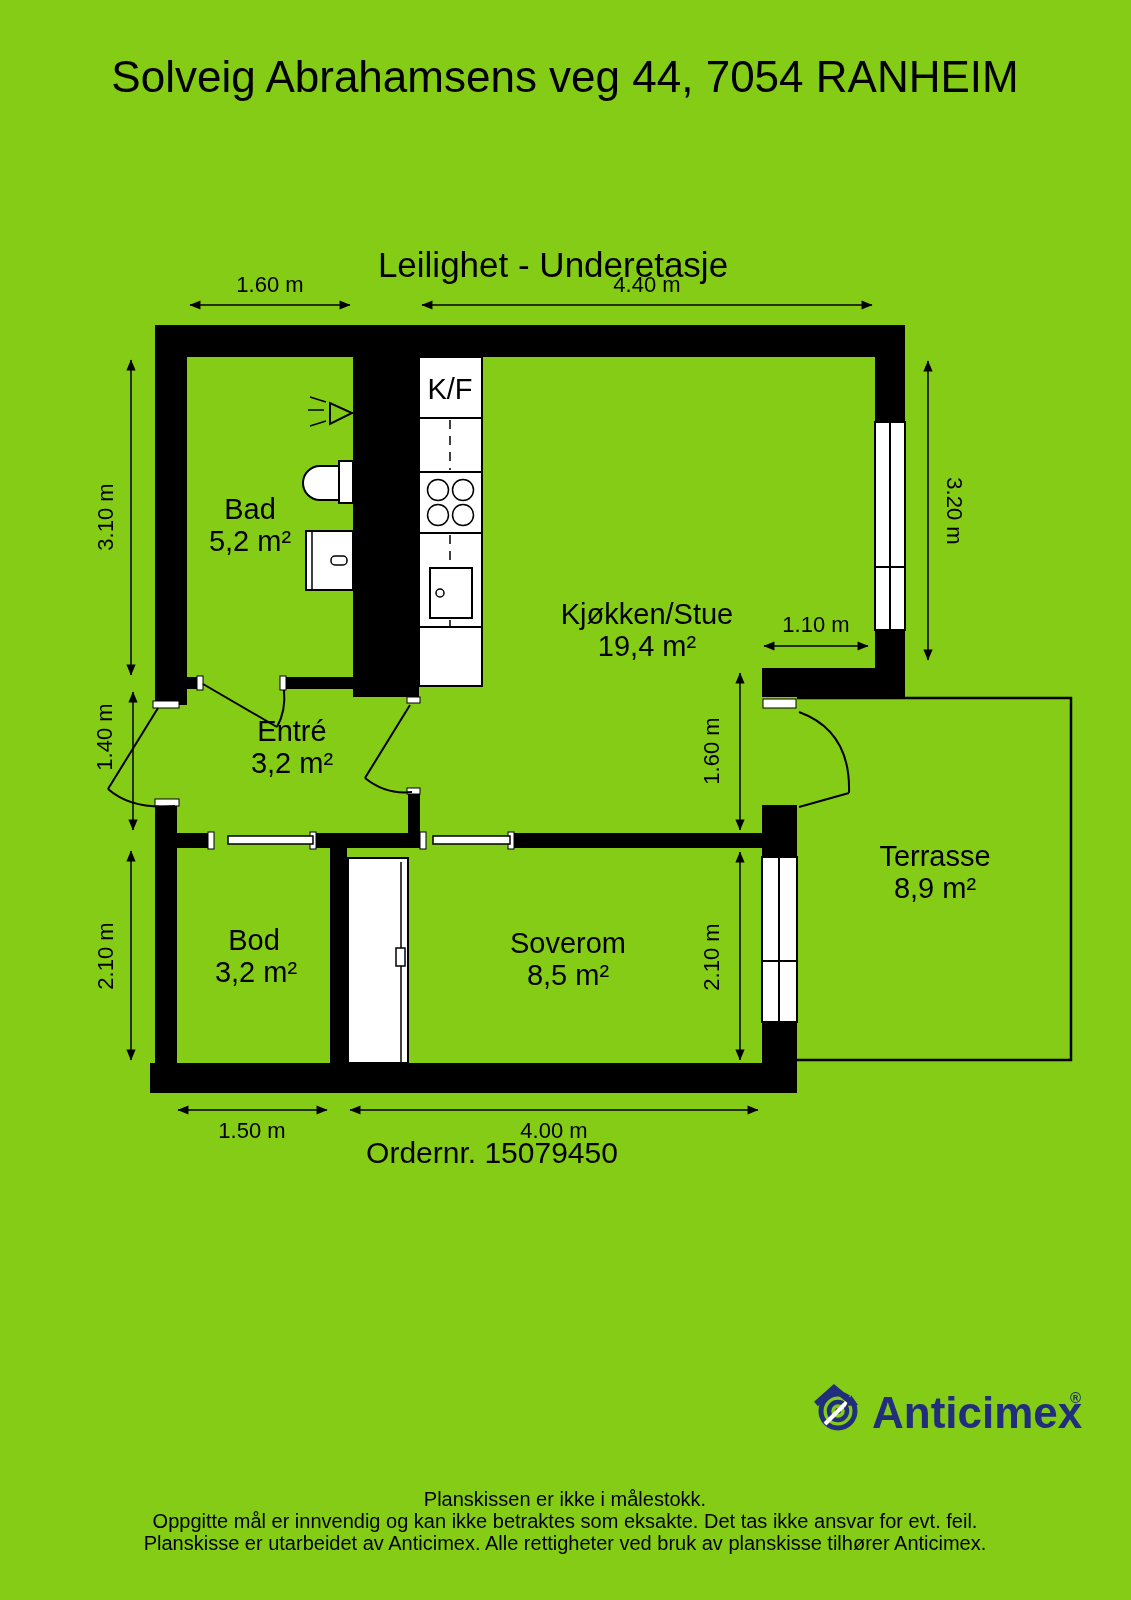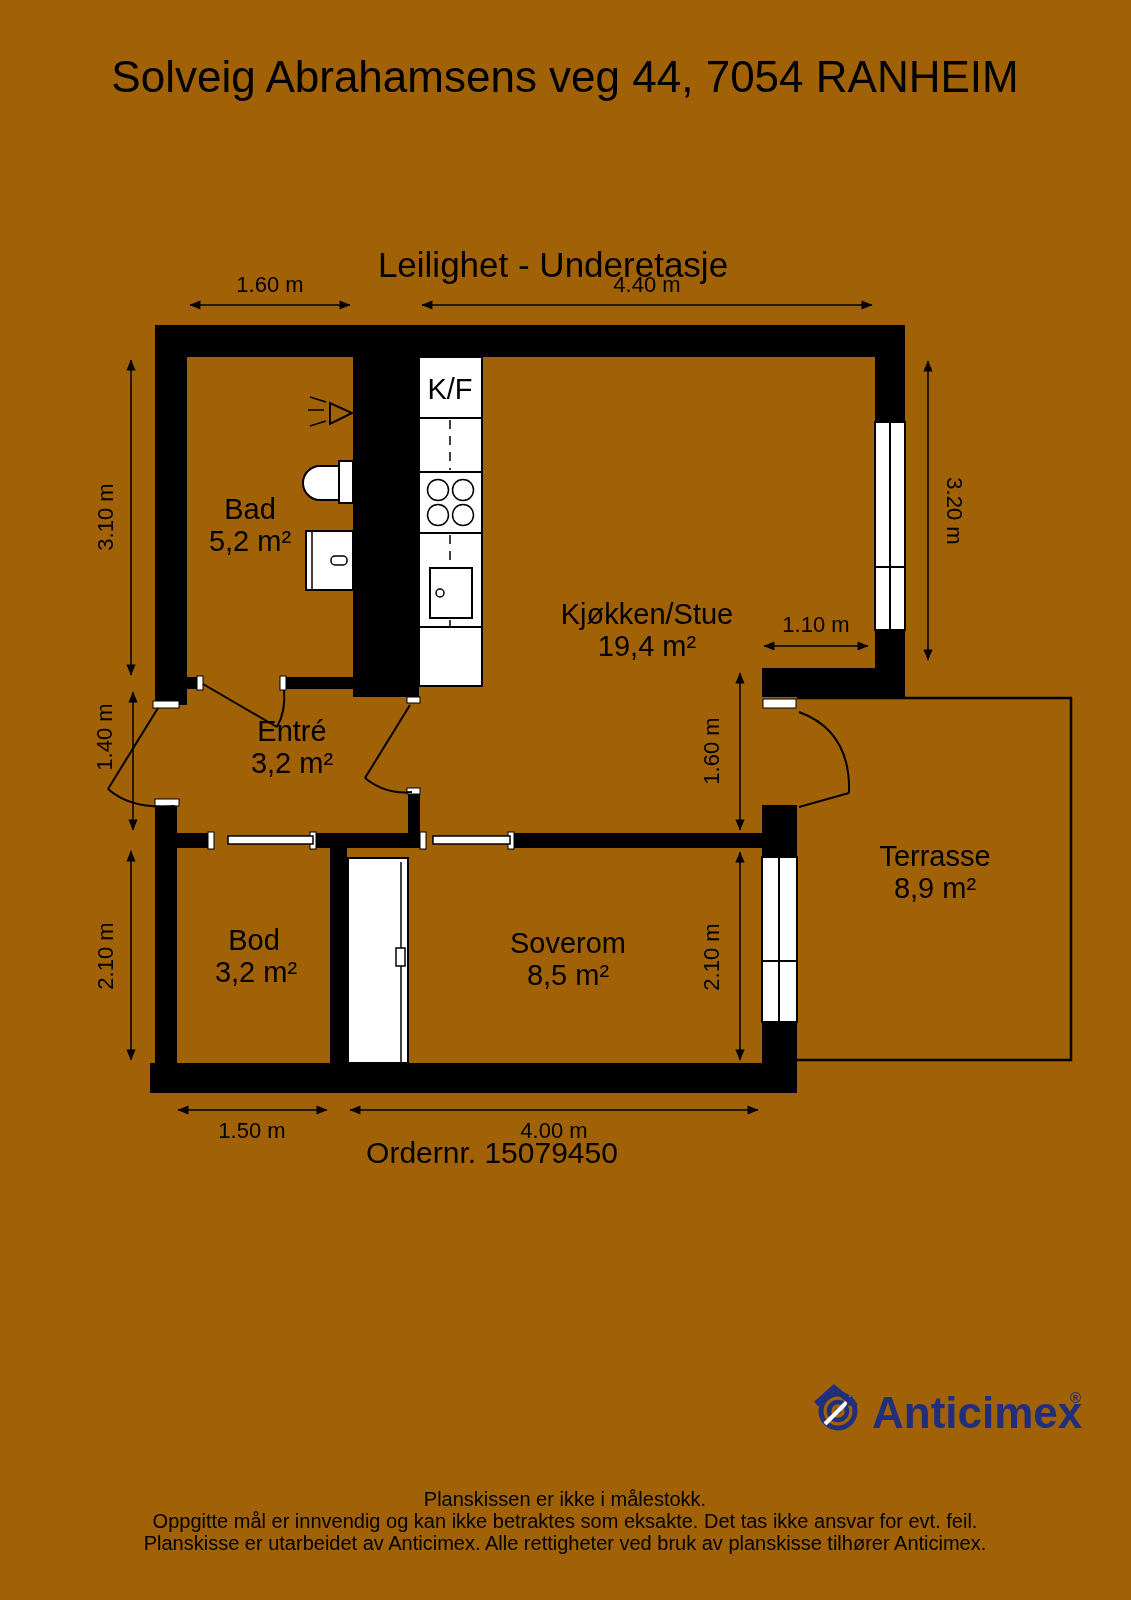--- a/index.html
+++ b/index.html
@@ -1,16 +1,16 @@
 <!DOCTYPE html>
 <html style="--brand: #202e7c;"><head>
 <meta charset="utf-8">
 <style>
   html,body{margin:0;padding:0;background:#ffffff;}
-  .page{position:relative;width:1131px;height:1600px;background:#a16207;overflow:hidden;
+  .page{position:relative;width:1131px;height:1600px;background:#84cc16;overflow:hidden;
         font-family:"Liberation Sans", sans-serif;}
   svg{position:absolute;left:0;top:0;}
   .wall{fill:#000;stroke:none;}
   .thin{fill:none;stroke:#000;stroke-width:2;}
   .thin25{fill:none;stroke:#000;stroke-width:2.5;}
   .thin15{fill:none;stroke:#000;stroke-width:1.5;}
   .whitefill{fill:#fff;}
   .cap{fill:#fff;stroke:#000;stroke-width:1;}
   .dim{stroke:#000;stroke-width:1.5;fill:none;}
   .dimtxt{font-size:22px;fill:#000;}

